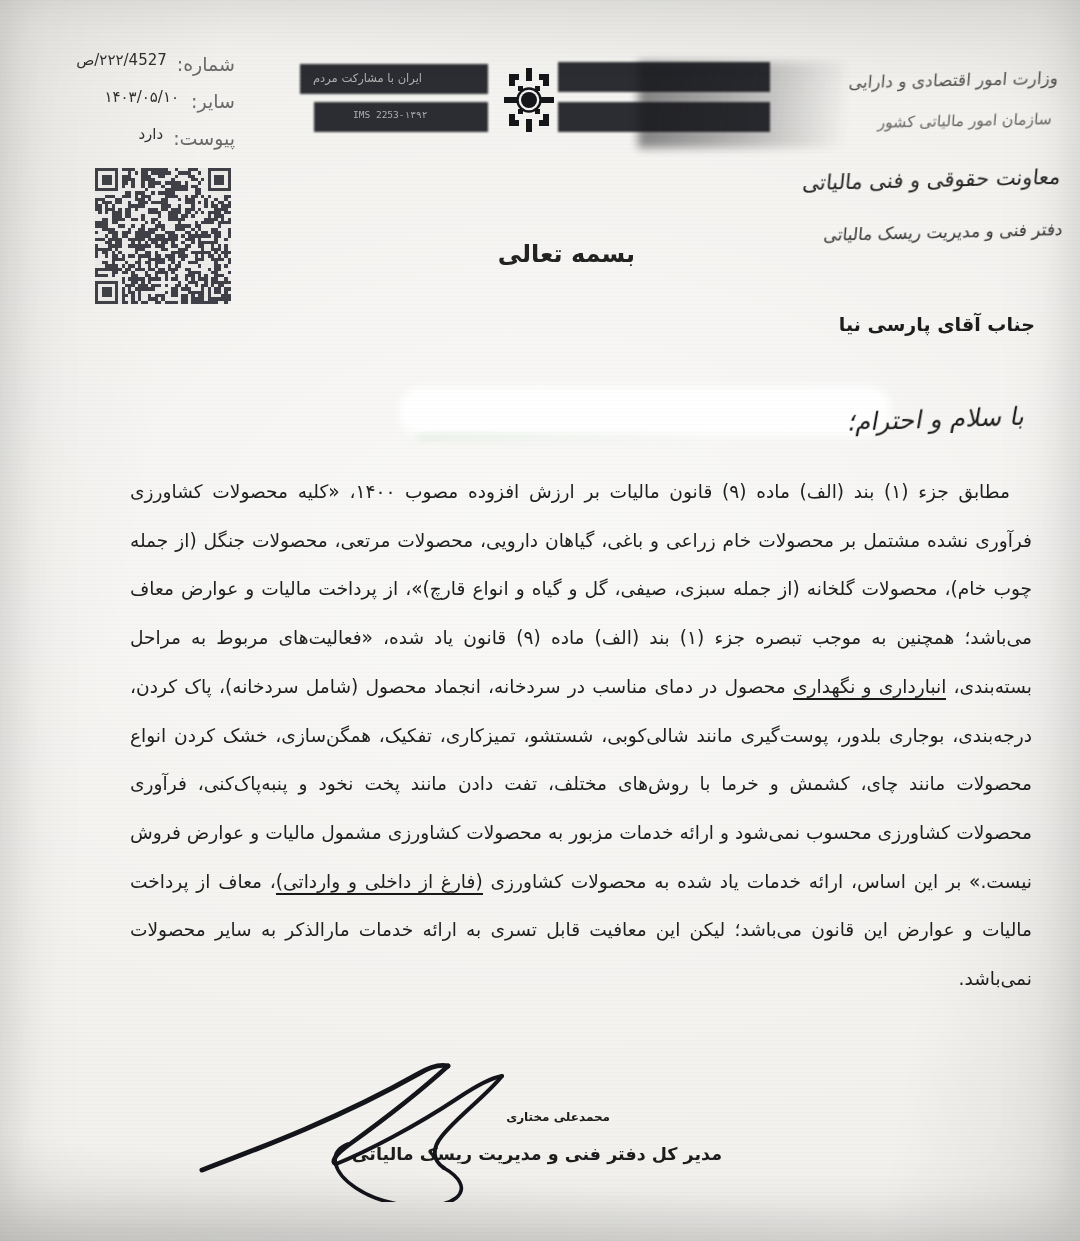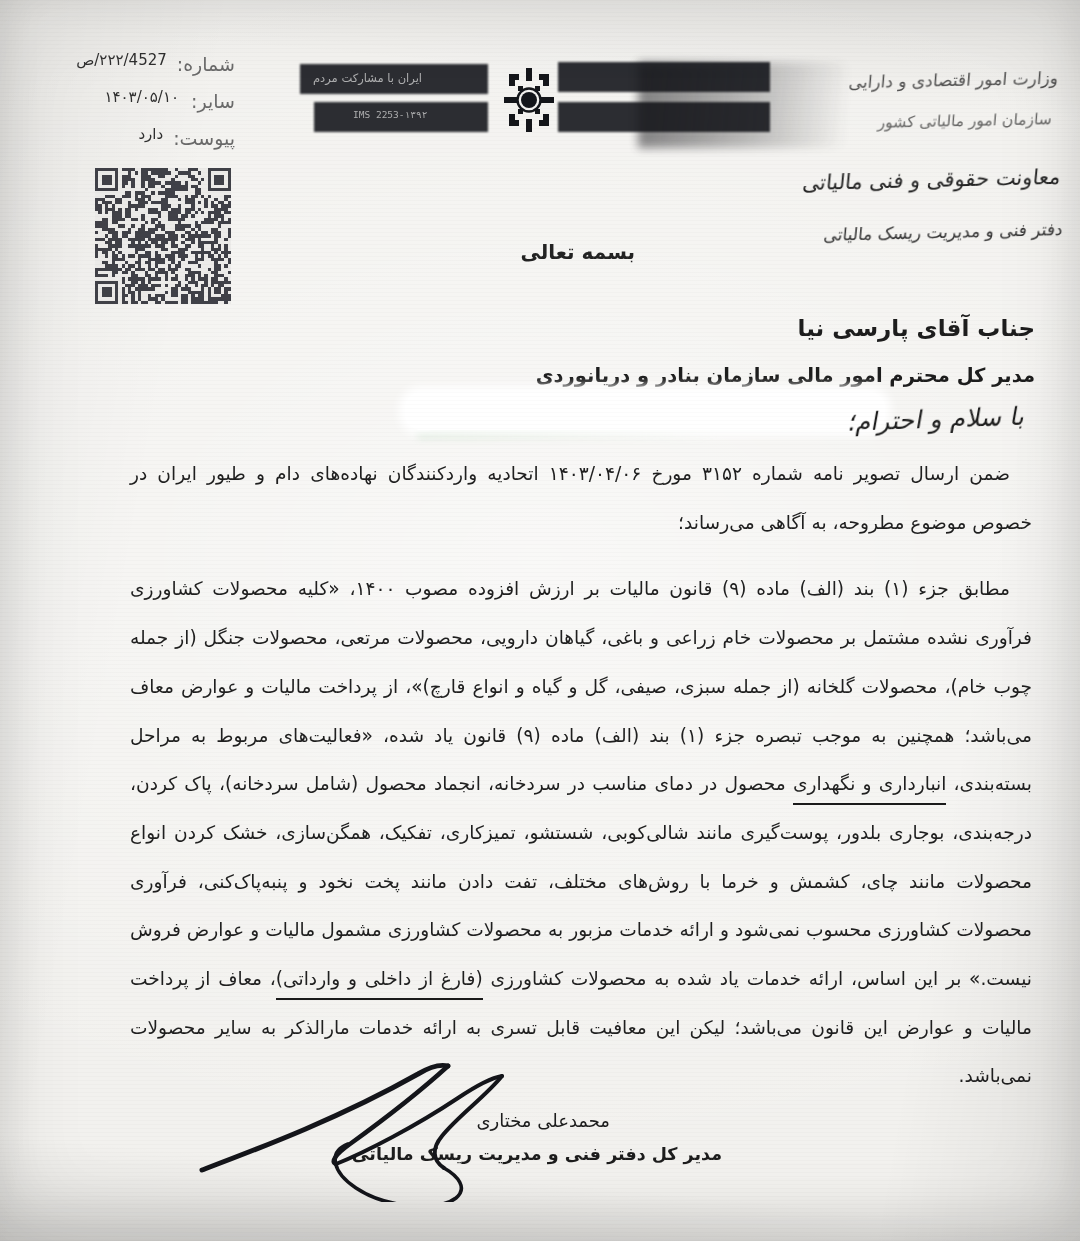--- a/index.html
+++ b/index.html
@@ -94,31 +94,31 @@
 
   
   .qr{
     position:absolute;left:95px;top:166px;width:136px;height:140px;
     filter:blur(.35px) contrast(.92);opacity:.88;
   }
 
   
   .basmala{
     position:absolute;top:240px;right:445px;
-    font-size:20px;font-weight:bold;color:#232323;
+    font-size:24px;font-weight:bold;color:#232323;
     direction:rtl;filter:blur(.2px);
   }
 
   
   .addressee{
     position:absolute;right:45px;top:305px;width:620px;
     direction:rtl;text-align:right;color:#1d1d1d;
     font-weight:bold;line-height:2.05;filter:blur(.2px);
   }
-  .addr-name{font-size:23px;}
+  .addr-name{font-size:19px;}
   .addr-title{font-size:19.5px;margin-top:4px;}
 
   
   .redact{
     position:absolute;left:405px;top:392px;width:480px;height:38px;
     background:#ffffff;border-radius:16px;
     box-shadow:0 0 10px 6px #ffffff;
     z-index:12;
   }
   .redact-tint{
@@ -146,29 +146,29 @@
     position:absolute;right:48px;left:130px;top:450px;
     direction:rtl;text-align:justify;
     font-size:18.6px;line-height:2.62;color:#1f1f1f;
     font-family:"DejaVu Sans","Liberation Sans",sans-serif;
     filter:blur(.28px);
   }
   .body p{margin:0 0 14px 0;text-indent:22px;}
   .body p.p2{margin-top:18px;}
   .u{
     border-bottom:2.2px solid #1a1a1a;
-    padding-bottom:9px;
+    padding-bottom:1px;
   }
 
   
   .sigwrap{position:absolute;left:190px;top:1058px;width:420px;height:140px;}
   .sig-svg{position:absolute;left:0;top:-6px;z-index:6;}
   .sig-name{
     position:absolute;right:0;top:52px;z-index:5;
-    direction:rtl;font-size:18px;font-weight:normal;color:#1c1c1c;
+    direction:rtl;font-size:12px;font-weight:bold;color:#1c1c1c;
     white-space:nowrap;filter:blur(.3px);
   }
   .sig-title{
     position:absolute;right:-112px;top:86px;z-index:5;
     direction:rtl;font-size:17.5px;font-weight:bold;color:#1c1c1c;
     white-space:nowrap;filter:blur(.3px);
   }
 </style>
 </head>
 <body>
@@ -1125,31 +1125,29 @@
         <rect x="4" y="40" width="1" height="1"></rect>
         <rect x="5" y="40" width="1" height="1"></rect>
         <rect x="6" y="40" width="1" height="1"></rect>
       </g>
   </svg>
 
   <div class="basmala">بسمه تعالی</div>
 
   <div class="addressee">
     <div class="addr-name">جناب آقای پارسی نیا</div>
-    <div class="addr-title">مدیر کل محترم امور مالی سازمان بنادر و دریانوردی</div>
   </div>
 
   <div class="redact-tint"></div>
   <div class="redact-tint2"></div>
   <div class="redact"></div>
 
   <div class="greeting">با سلام و احترام؛</div>
 
   <div class="body">
-    <p>ضمن ارسال تصویر نامه شماره ۳۱۵۲ مورخ ۱۴۰۳/۰۴/۰۶ اتحادیه واردکنندگان نهاده‌های دام و طیور ایران در خصوص موضوع مطروحه، به آگاهی می‌رساند؛</p>
     <p class="p2"><span>مطابق جزء (۱) بند (الف) ماده (۹) قانون مالیات بر ارزش افزوده مصوب ۱۴۰۰، «کلیه محصولات کشاورزی فرآوری نشده مشتمل بر محصولات خام زراعی و باغی، گیاهان دارویی، محصولات مرتعی، محصولات جنگل (از جمله چوب خام)، محصولات گلخانه (از جمله سبزی، صیفی، گل و گیاه و انواع قارچ)»، از پرداخت مالیات و عوارض معاف می‌باشد؛ همچنین به موجب تبصره جزء (۱) بند (الف) ماده (۹) قانون یاد شده، «فعالیت‌های مربوط به مراحل بسته‌بندی، </span><span class="u">انبارداری و نگهداری</span><span> محصول در دمای مناسب در سردخانه، انجماد محصول (شامل سردخانه)، پاک کردن، درجه‌بندی، بوجاری بلدور، پوست‌گیری مانند شالی‌کوبی، شستشو، تمیزکاری، تفکیک، همگن‌سازی، خشک کردن انواع محصولات مانند چای، کشمش و خرما با روش‌های مختلف، تفت دادن مانند پخت نخود و پنبه‌پاک‌کنی، فرآوری محصولات کشاورزی محسوب نمی‌شود و ارائه خدمات مزبور به محصولات کشاورزی مشمول مالیات و عوارض فروش نیست.» بر این اساس، ارائه خدمات یاد شده به محصولات کشاورزی </span><span class="u">(فارغ از داخلی و وارداتی)</span><span>، معاف از پرداخت مالیات و عوارض این قانون می‌باشد؛ لیکن این معافیت قابل تسری به ارائه خدمات مارالذکر به سایر محصولات نمی‌باشد.</span></p>
   </div>
 
   <div class="sigwrap">
     <div class="sig-name">محمدعلی مختاری</div>
     <div class="sig-title">مدیر کل دفتر فنی و مدیریت ریسک مالیاتی</div>
     <svg class="sig-svg" width="420" height="150" viewBox="0 0 420 150">
       <g fill="none" stroke="#14151a" stroke-linecap="round" stroke-linejoin="round">
         <path d="M12 118 C70 96, 150 66, 228 22 C238 16, 250 12, 258 14" stroke-width="5"></path>
         <path d="M258 14 C236 34, 196 66, 160 92 C146 102, 140 110, 146 112" stroke-width="4.5"></path>

